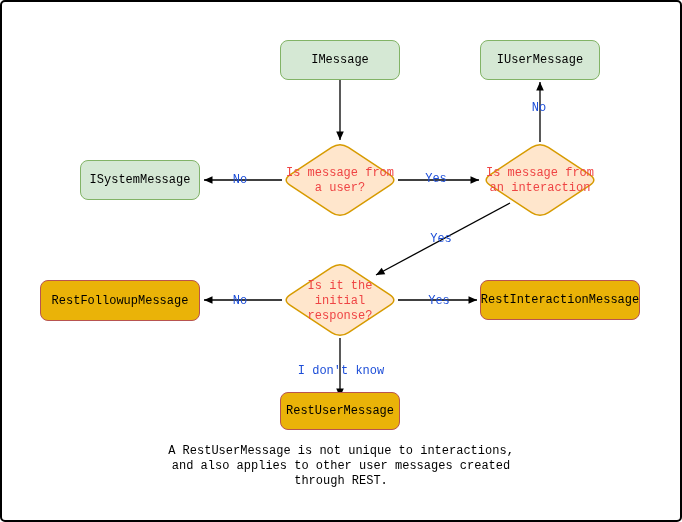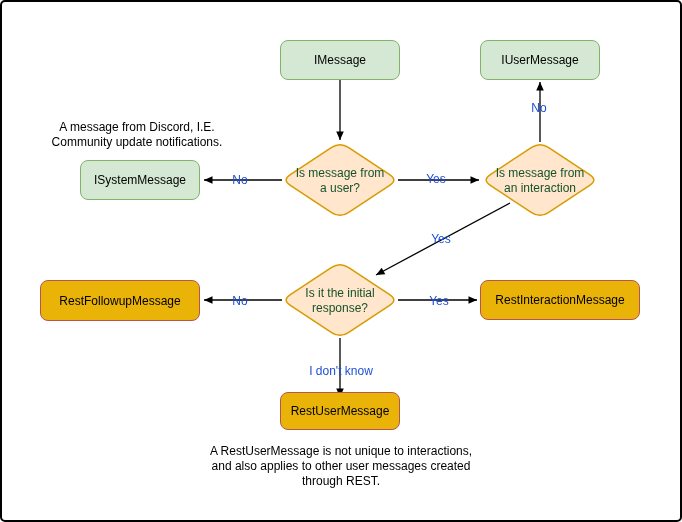--- a/index.html
+++ b/index.html
@@ -1,40 +1,40 @@
 <!DOCTYPE html>
 <html><head>
 <meta charset="utf-8">
 <style>
   html,body{margin:0;padding:0;background:#fff;}
   .frame{
     position:relative;
     width:682px;height:522px;
     background:#ffffff;
-    font-family:Liberation Sans, sans-serif;
+    font-family:Liberation Mono, monospace;
     overflow:hidden;
   }
   .frame-border{
     position:absolute;inset:0;
     border:2px solid #000;border-radius:5px;
     pointer-events:none;z-index:50;
   }
   svg.wires{position:absolute;left:0;top:0;z-index:1;}
   .node{
     position:absolute;z-index:2;
     display:flex;align-items:center;justify-content:center;
     border-radius:8px;box-sizing:border-box;
     font-size:12px;color:#000;text-align:center;
   }
   .node.green{background:#d5e8d4;border:1.3px solid #82b366;}
   .node.red{background:#eab308;border:1.3px solid #b85450;}
   .diamond-label{
     position:absolute;z-index:3;
     width:110px;transform:translate(-50%,-50%);
-    font-size:12px;line-height:15px;color:#14532d;text-align:center;
+    font-size:12px;line-height:15px;color:#ef4444;text-align:center;
     white-space:pre-line;pointer-events:none;
   }
   .edge-label{
     position:absolute;z-index:3;
     transform:translate(-50%,-50%);
     font-size:12px;color:#1d4ed8;white-space:nowrap;
   }
   .annotation{
     position:absolute;z-index:2;
     transform:translate(-50%,-50%);
@@ -97,20 +97,18 @@
 response?</div>
 
   <span class="edge-label" style="left:240px;top:180px;">No</span>
   <span class="edge-label" style="left:436px;top:179px;">Yes</span>
   <span class="edge-label" style="left:539px;top:108px;">No</span>
   <span class="edge-label" style="left:441px;top:239px;">Yes</span>
   <span class="edge-label" style="left:240px;top:301px;">No</span>
   <span class="edge-label" style="left:439px;top:301px;">Yes</span>
   <span class="edge-label" style="left:341px;top:371px;">I don't know</span>
 
-  <div class="annotation" style="left:137px;top:135px;">A message from Discord, I.E.
-Community update notifications.</div>
   <div class="annotation" style="left:341px;top:466px;">A RestUserMessage is not unique to interactions,
 and also applies to other user messages created
 through REST.</div>
 
   <div class="frame-border"></div>
 </div>
 
 </body></html>

